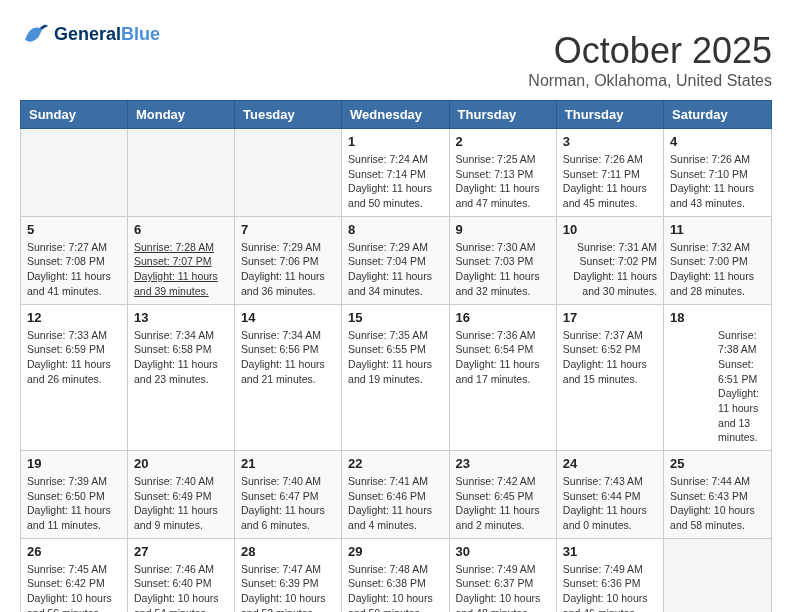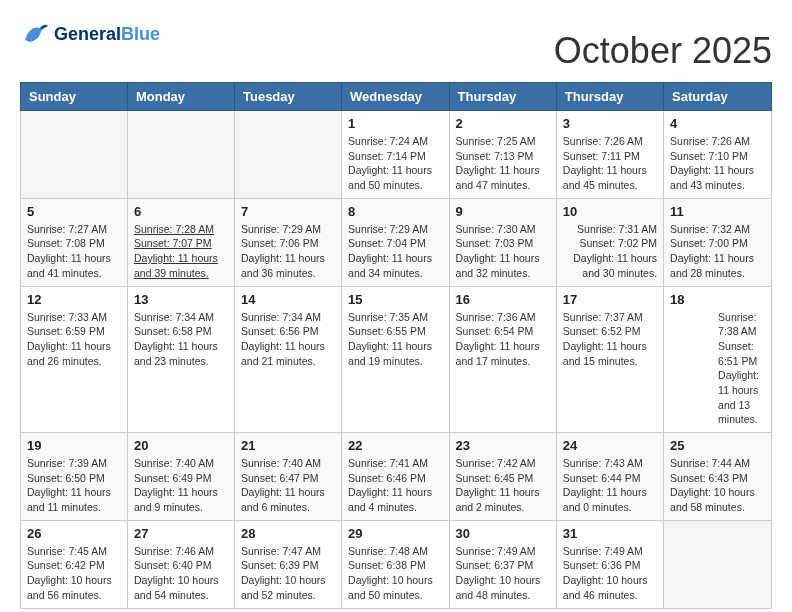--- a/index.html
+++ b/index.html
@@ -90,20 +90,21 @@
         <path d="M5,20 Q10,5 20,8 Q25,2 28,6 Q22,8 20,14 Q18,20 10,22 Z" fill="#4a90d9"></path>
         <path d="M20,8 Q24,4 28,6 Q25,7 22,9 Z" fill="#003366"></path>
       </svg>
     </div>
     <div>
       <div style="font-size:18px;font-weight:bold;color:#003366;line-height:1.2;">General<span style="color:#4a90d9;">Blue</span></div>
     </div>
   </div>
   <div class="title-section">
     <div class="month-title">October 2025</div>
+    <div class="location">Norman, Oklahoma, United States</div>
   </div>
 </div>
 
 <table class="calendar">
   <thead>
     <tr>
     <th>Sunday</th>
         <th>Monday</th>
         <th>Tuesday</th>
         <th>Wednesday</th>

